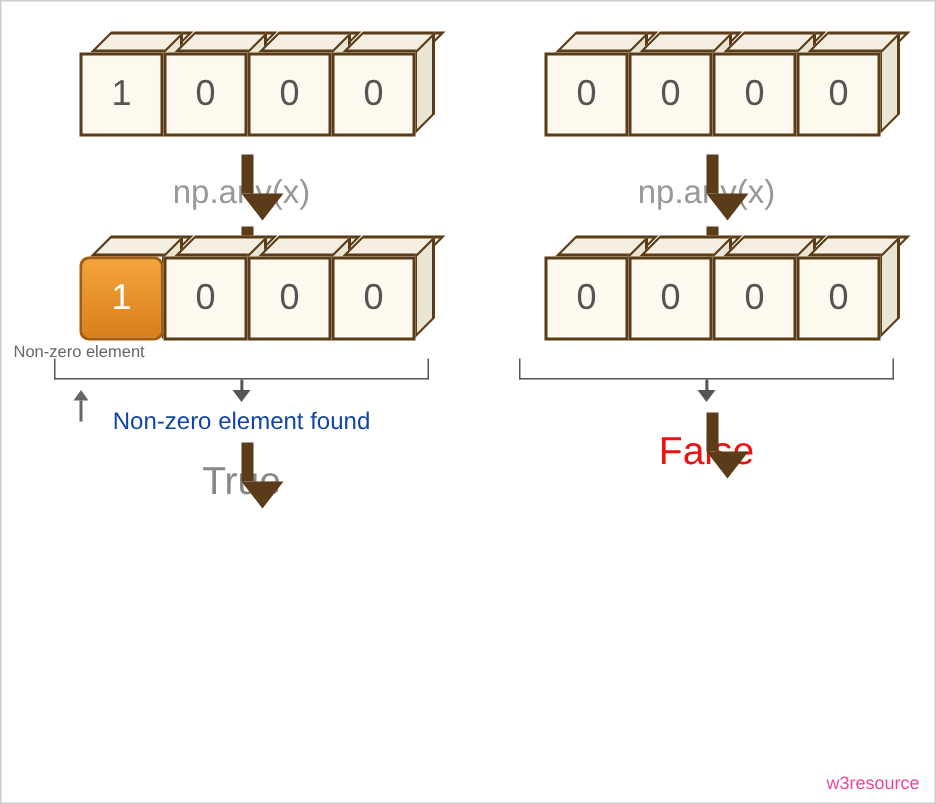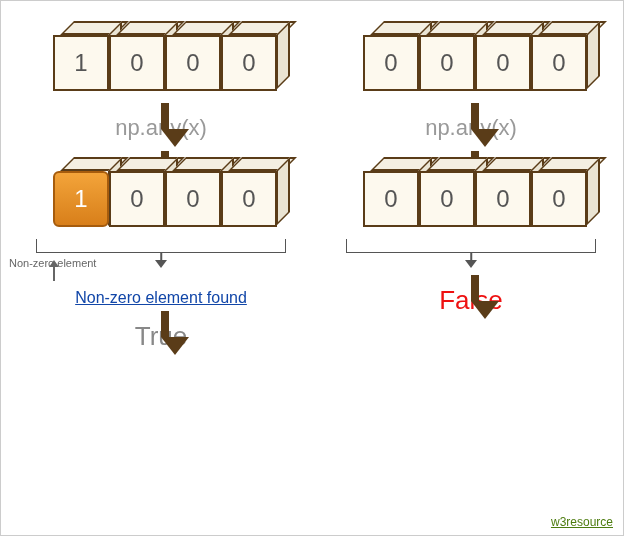--- a/index.html
+++ b/index.html
@@ -130,32 +130,31 @@
     left: 50%; top: 23px;
     transform: translateX(-50%);
     width:0;height:0;
     border-left:6px solid transparent;
     border-right:6px solid transparent;
     border-top:8px solid #555;
   }
 
   .caption {
     font-size: 16px;
-    margin-top: 18px;
-    text-decoration: underline;
+    margin-top: 2px;
   }
   .caption.blue { color: #1146a8; }
   .caption.red  { color: #e11; }
 
   .nz-label {
     position: absolute;
     font-size: 11px;
     color: #666;
     left: 8px;
-    top: 256px;
+    top: 228px;
   }
   .nz-arrow {
     position: absolute;
     left: 48px;
     top: 259px;
   }
   .nz-arrow .shaft {
     width: 1.5px; height: 14px; background:#666; margin:0 auto;
   }
   .nz-arrow .head {
@@ -163,22 +162,21 @@
     border-left:5px solid transparent;
     border-right:5px solid transparent;
     border-bottom:7px solid #666;
     margin:0 auto;
   }
 
   .watermark {
     position: absolute;
     right: 10px; bottom: 6px;
     font-size: 12px;
-    color: #4d7c0f;
-    text-decoration: underline;
+    color: #ec4899;
   }
 </style>
 </head>
 <body>
 
 <div class="col col-left">
   <div class="cubes">
     <div class="cube">
         <div class="top"></div>
         <div class="side"></div>

